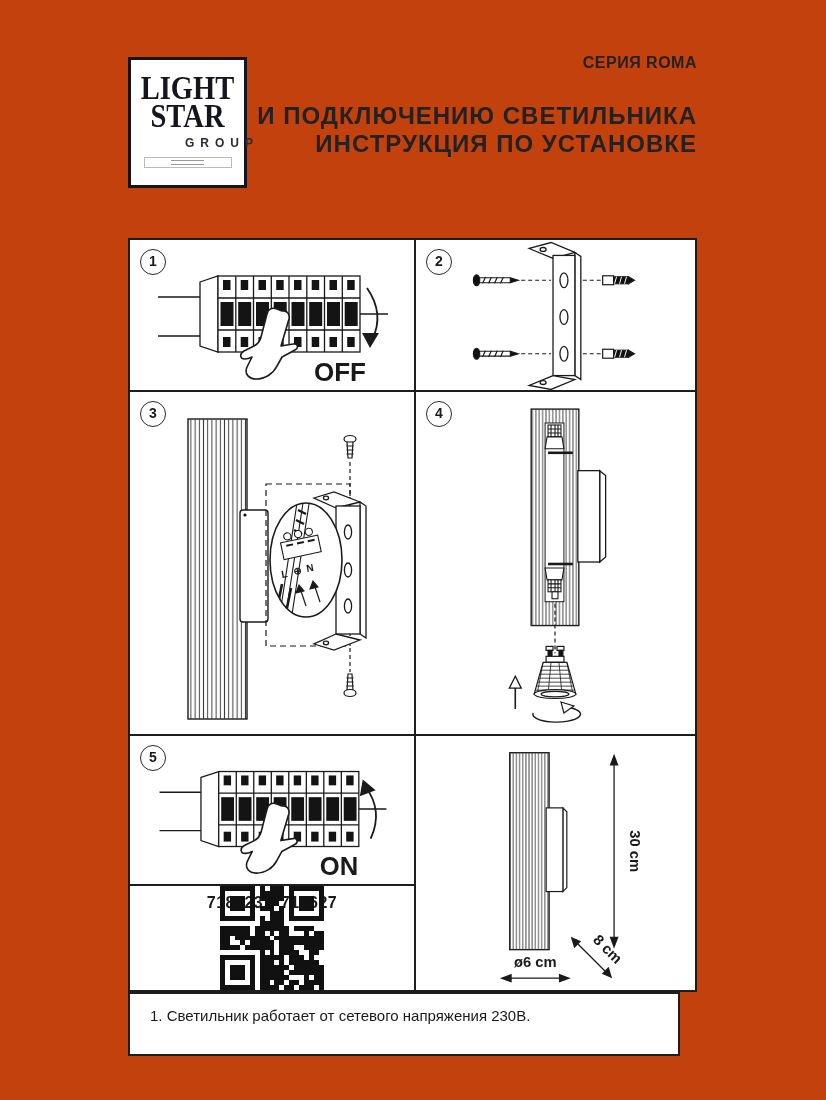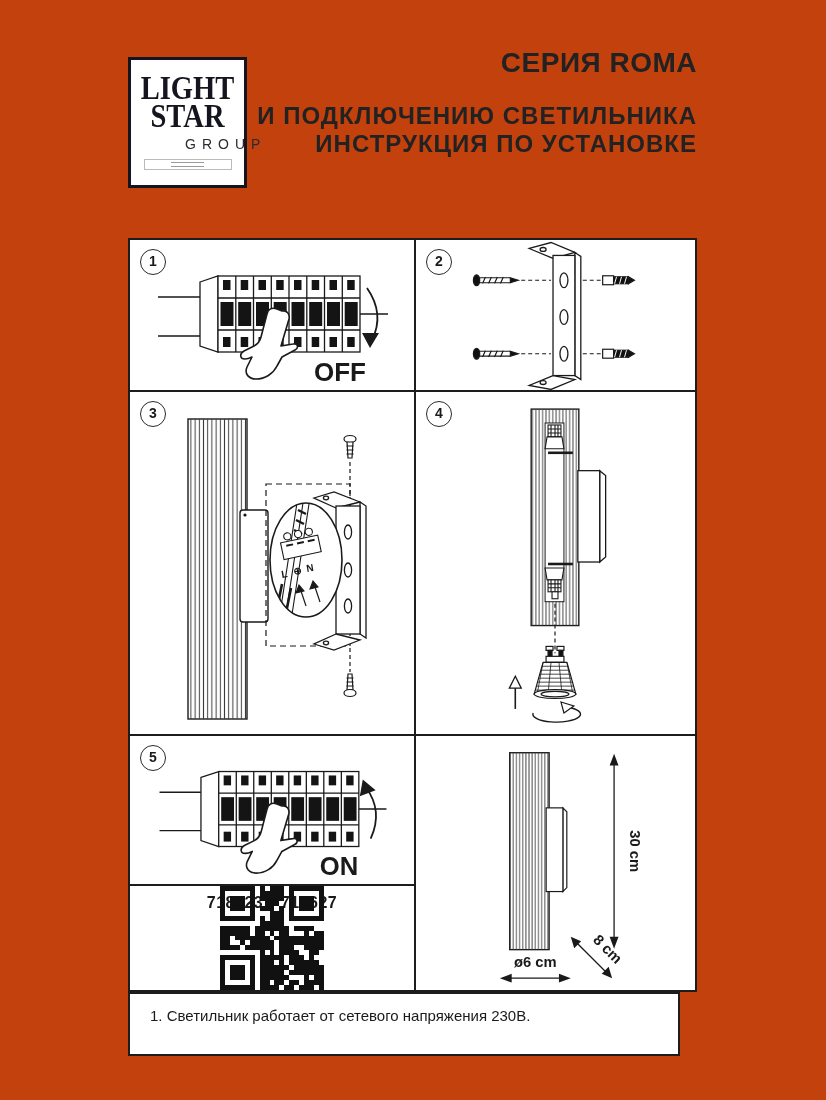--- a/index.html
+++ b/index.html
@@ -5,29 +5,29 @@
   * { margin:0; padding:0; box-sizing:border-box; }
   body { background:#e9e9e9; font-family:"Liberation Sans", sans-serif; color:#1a1a1a; }
   .page { position:relative; width:826px; height:1100px; background:#c2410c; margin:0 auto;
           outline:1px solid #cfcfcf; overflow:hidden; }
 
   
   .logo-box { position:absolute; left:128px; top:57px; width:119px; height:131px;
               border:3px solid #15151f; text-align:center; padding-top:14px; background:#fff; }
   .logo-word { font-family:"Liberation Serif", serif; font-weight:700; font-size:34px;
                line-height:28px; color:#15151f; transform:scaleX(.84); transform-origin:50% 50%; }
-  .logo-group { margin-top:6px; font-size:14px; letter-spacing:6px; text-indent:6px;
-                color:#2a2a33; font-weight:400;padding-left:48px; }
+  .logo-group { margin-top:6px; font-size:12px; letter-spacing:6px; text-indent:6px;
+                color:#2a2a33; font-weight:700;padding-left:48px; }
   .flag { display:flex; width:88px; height:11px; margin:7px auto 0; border:1px solid #bbb; }
   .flag-green { width:31%; }
   .flag-mid { width:38%; background:linear-gradient(#fff 0 2px,#9a9a9a 2px 3px,#fff 3px 6px,#9a9a9a 6px 7px,#fff 7px 11px); }
   .flag-red { width:31%; }
 
   .header-text { position:absolute; top:46px; right:129px; text-align:right; color:#222; }
-  .series-line { font-size:28px; font-weight:700; line-height:33px; letter-spacing:.5px; }
+  .series-line { font-size:16px; font-weight:700; line-height:33px; letter-spacing:.5px; }
   .main-title { margin-top:23px; font-size:24px; font-weight:700; line-height:28px; letter-spacing:1px; }
 
   
   .manual { position:absolute; left:128px; top:238px; width:569px; height:754px;
             border:2px solid #1d1d1d; background:#fff; }
   .panel { position:absolute; background:#fff; }
   .p-left  { left:0; width:286px; border-right:2px solid #1d1d1d; }
   .p-right { left:286px; right:0; }
   .row1 { top:0; height:152px; border-bottom:2px solid #1d1d1d; }
   .row2 { top:152px; height:344px; border-bottom:2px solid #1d1d1d; }

